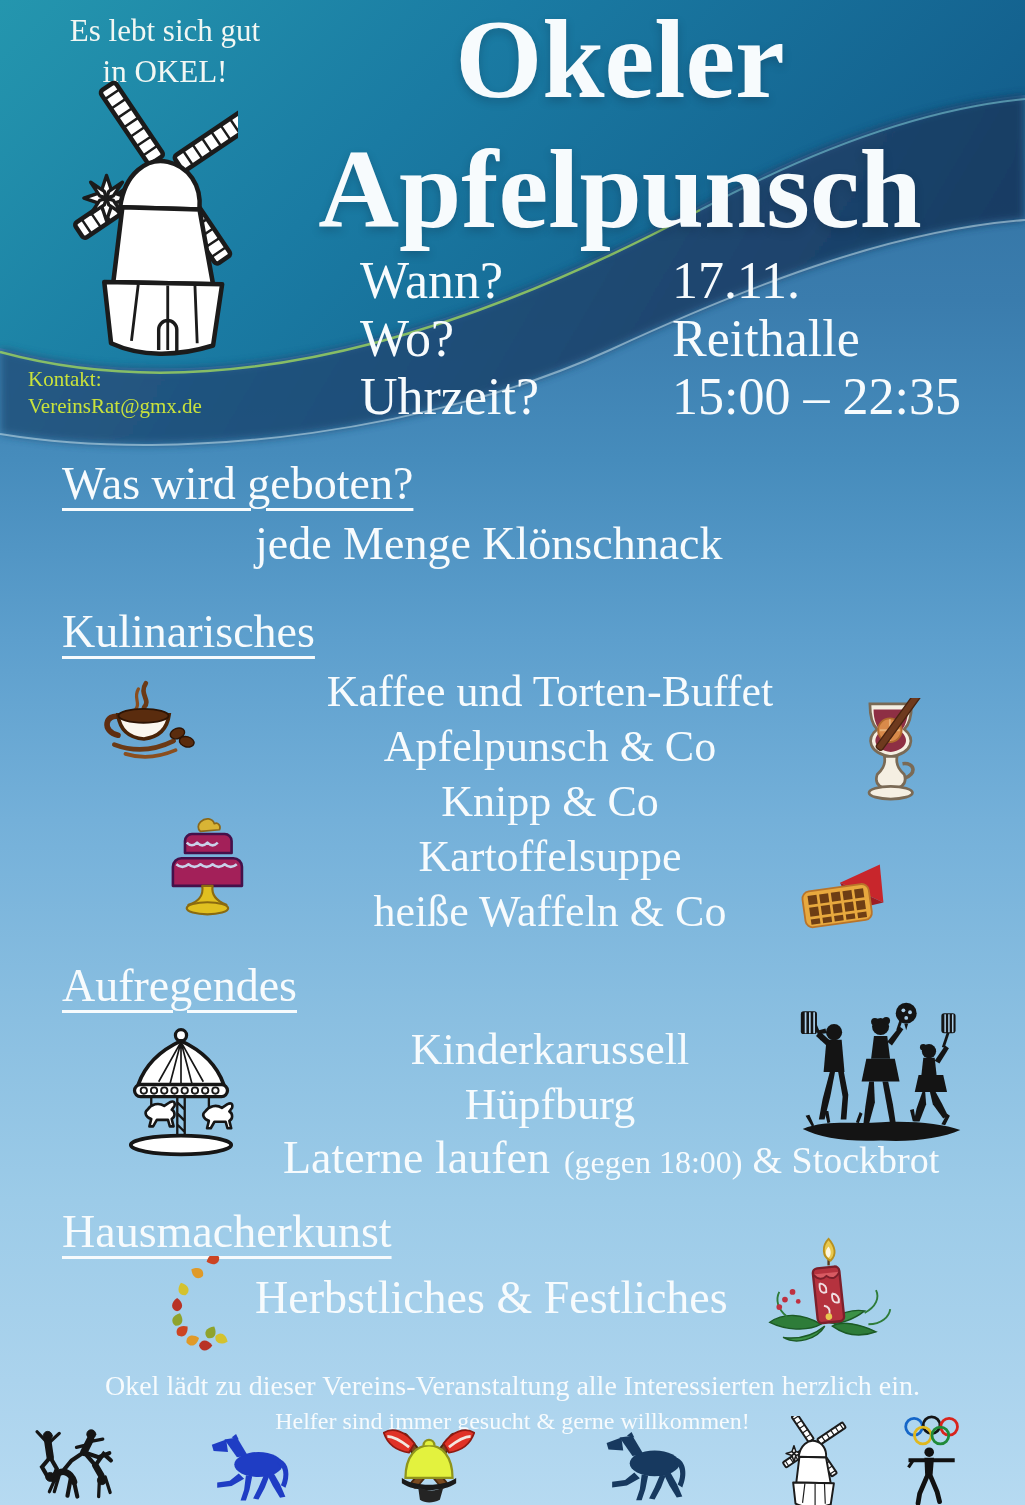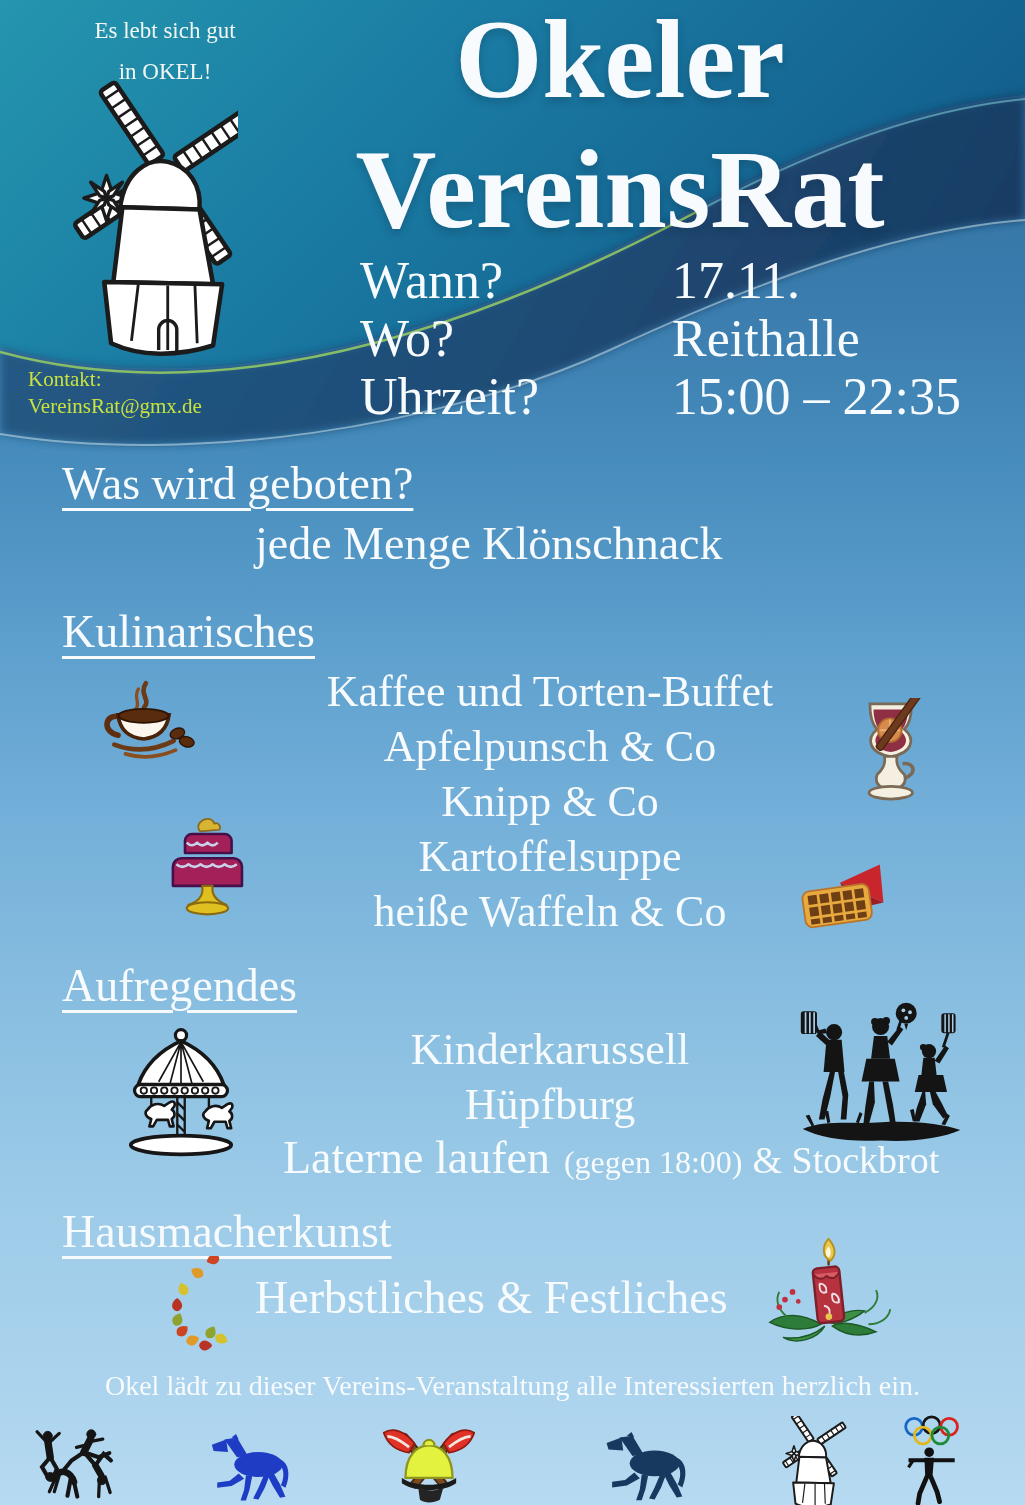--- a/index.html
+++ b/index.html
@@ -4,21 +4,21 @@
 <style>
   html,body{margin:0;padding:0;background:#9a9a9a;}
   .poster{
     position:relative;width:1025px;height:1505px;overflow:hidden;
     font-family:"Liberation Serif","DejaVu Serif",serif;color:#f7fbfd;
     background:linear-gradient(180deg,#2d6d9c 0px,#3a7cad 300px,#468cbc 460px,
       #5d9fcd 640px,#74b0d9 820px,#8abfe1 1020px,#9ccbe8 1200px,#abd3ed 1380px,#b6daf1 100%);
   }
   .abs{position:absolute;}
   .topwaves{left:0;top:0;width:1025px;height:470px;}
-  .badge{left:40px;top:10px;width:250px;text-align:center;font-size:23px;line-height:41px;color:#f2f7f3;}
+  .badge{left:40px;top:10px;width:250px;text-align:center;font-size:31px;line-height:41px;color:#f2f7f3;}
   .windmill-large{left:68px;top:80px;width:170px;height:285px;}
   .contact{left:28px;top:366px;width:265px;text-align:left;font-size:21px;line-height:27px;color:#c9e23c;}
   .title{left:235px;top:-6px;width:770px;text-align:center;font-weight:bold;font-size:112px;line-height:130px;
          text-shadow:0 4px 8px rgba(10,30,50,.25);}
   .details{left:360px;top:252px;width:640px;font-size:52px;line-height:58px;}
   .details .row{display:flex;}
   .details .lab{width:312px;}
   .h-underline{text-decoration:underline;text-decoration-thickness:3px;text-underline-offset:9px;}
   .sec-head{left:62px;font-size:46px;line-height:52px;}
   .offer-line{left:255px;top:517px;font-size:46px;}
@@ -119,21 +119,21 @@
     </svg>
   </div>
 
   <div class="abs contact">
     <div>Kontakt:</div>
     <div>VereinsRat@gmx.de</div>
   </div>
 
   <div class="abs title">
     <div>Okeler</div>
-    <div>VereinsRat</div>
+    <div>Apfelpunsch</div>
   </div>
 
   <div class="abs details">
     <div class="row">
       <span class="lab">Wann?</span>
       <span>17.11.</span>
     </div>
     <div class="row">
       <span class="lab">Wo?</span>
       <span>Reithalle</span>
@@ -348,20 +348,21 @@
         <path d="M58,52 q8,2 6,10 q-8,2 -6,-10 M70,64 q8,2 6,10 q-8,1 -6,-10 M60,76 q7,2 5,9" fill="none" stroke="#f0dfe2" stroke-width="2"></path>
         <circle cx="64" cy="88" r="3.5" fill="#e8c64e"></circle>
       </g>
       <path d="M66,34 v-6" stroke="#5a3a1a" stroke-width="2.5"></path>
       <path d="M66,6 C73,14 75,23 68,29 C59,25 59,13 66,6 Z" fill="#e9c94f" stroke="#b8901e" stroke-width="2"></path>
       <path d="M66,14 C69,18 69,23 66,26 C62,23 62,18 66,14 Z" fill="#fdf6e0"></path>
     </svg>
   </div>
 
   <div class="abs footer-invite">Okel lädt zu dieser Vereins-Veranstaltung alle Interessierten herzlich ein.</div>
+  <div class="abs footer-helpers">Helfer sind immer gesucht &amp; gerne willkommen!</div>
 
   <div class="abs ico-gym">
     <svg class="icon" viewBox="0 0 125 95" width="100%" height="100%">
       <g stroke="#151515" fill="#151515" stroke-linecap="round">
         <circle cx="22" cy="12" r="5.5"></circle>
           <path d="M22,18 L25,38" stroke-width="9"></path>
           <path d="M22,21 L9,7 M23,21 L36,9" stroke-width="4"></path>
           <path d="M25,38 L15,50 L22,62 M25,38 L33,52 L28,66" stroke-width="5" fill="none"></path>
         <circle cx="75" cy="10" r="5.5"></circle>
           <path d="M74,16 L66,32" stroke-width="9"></path>

